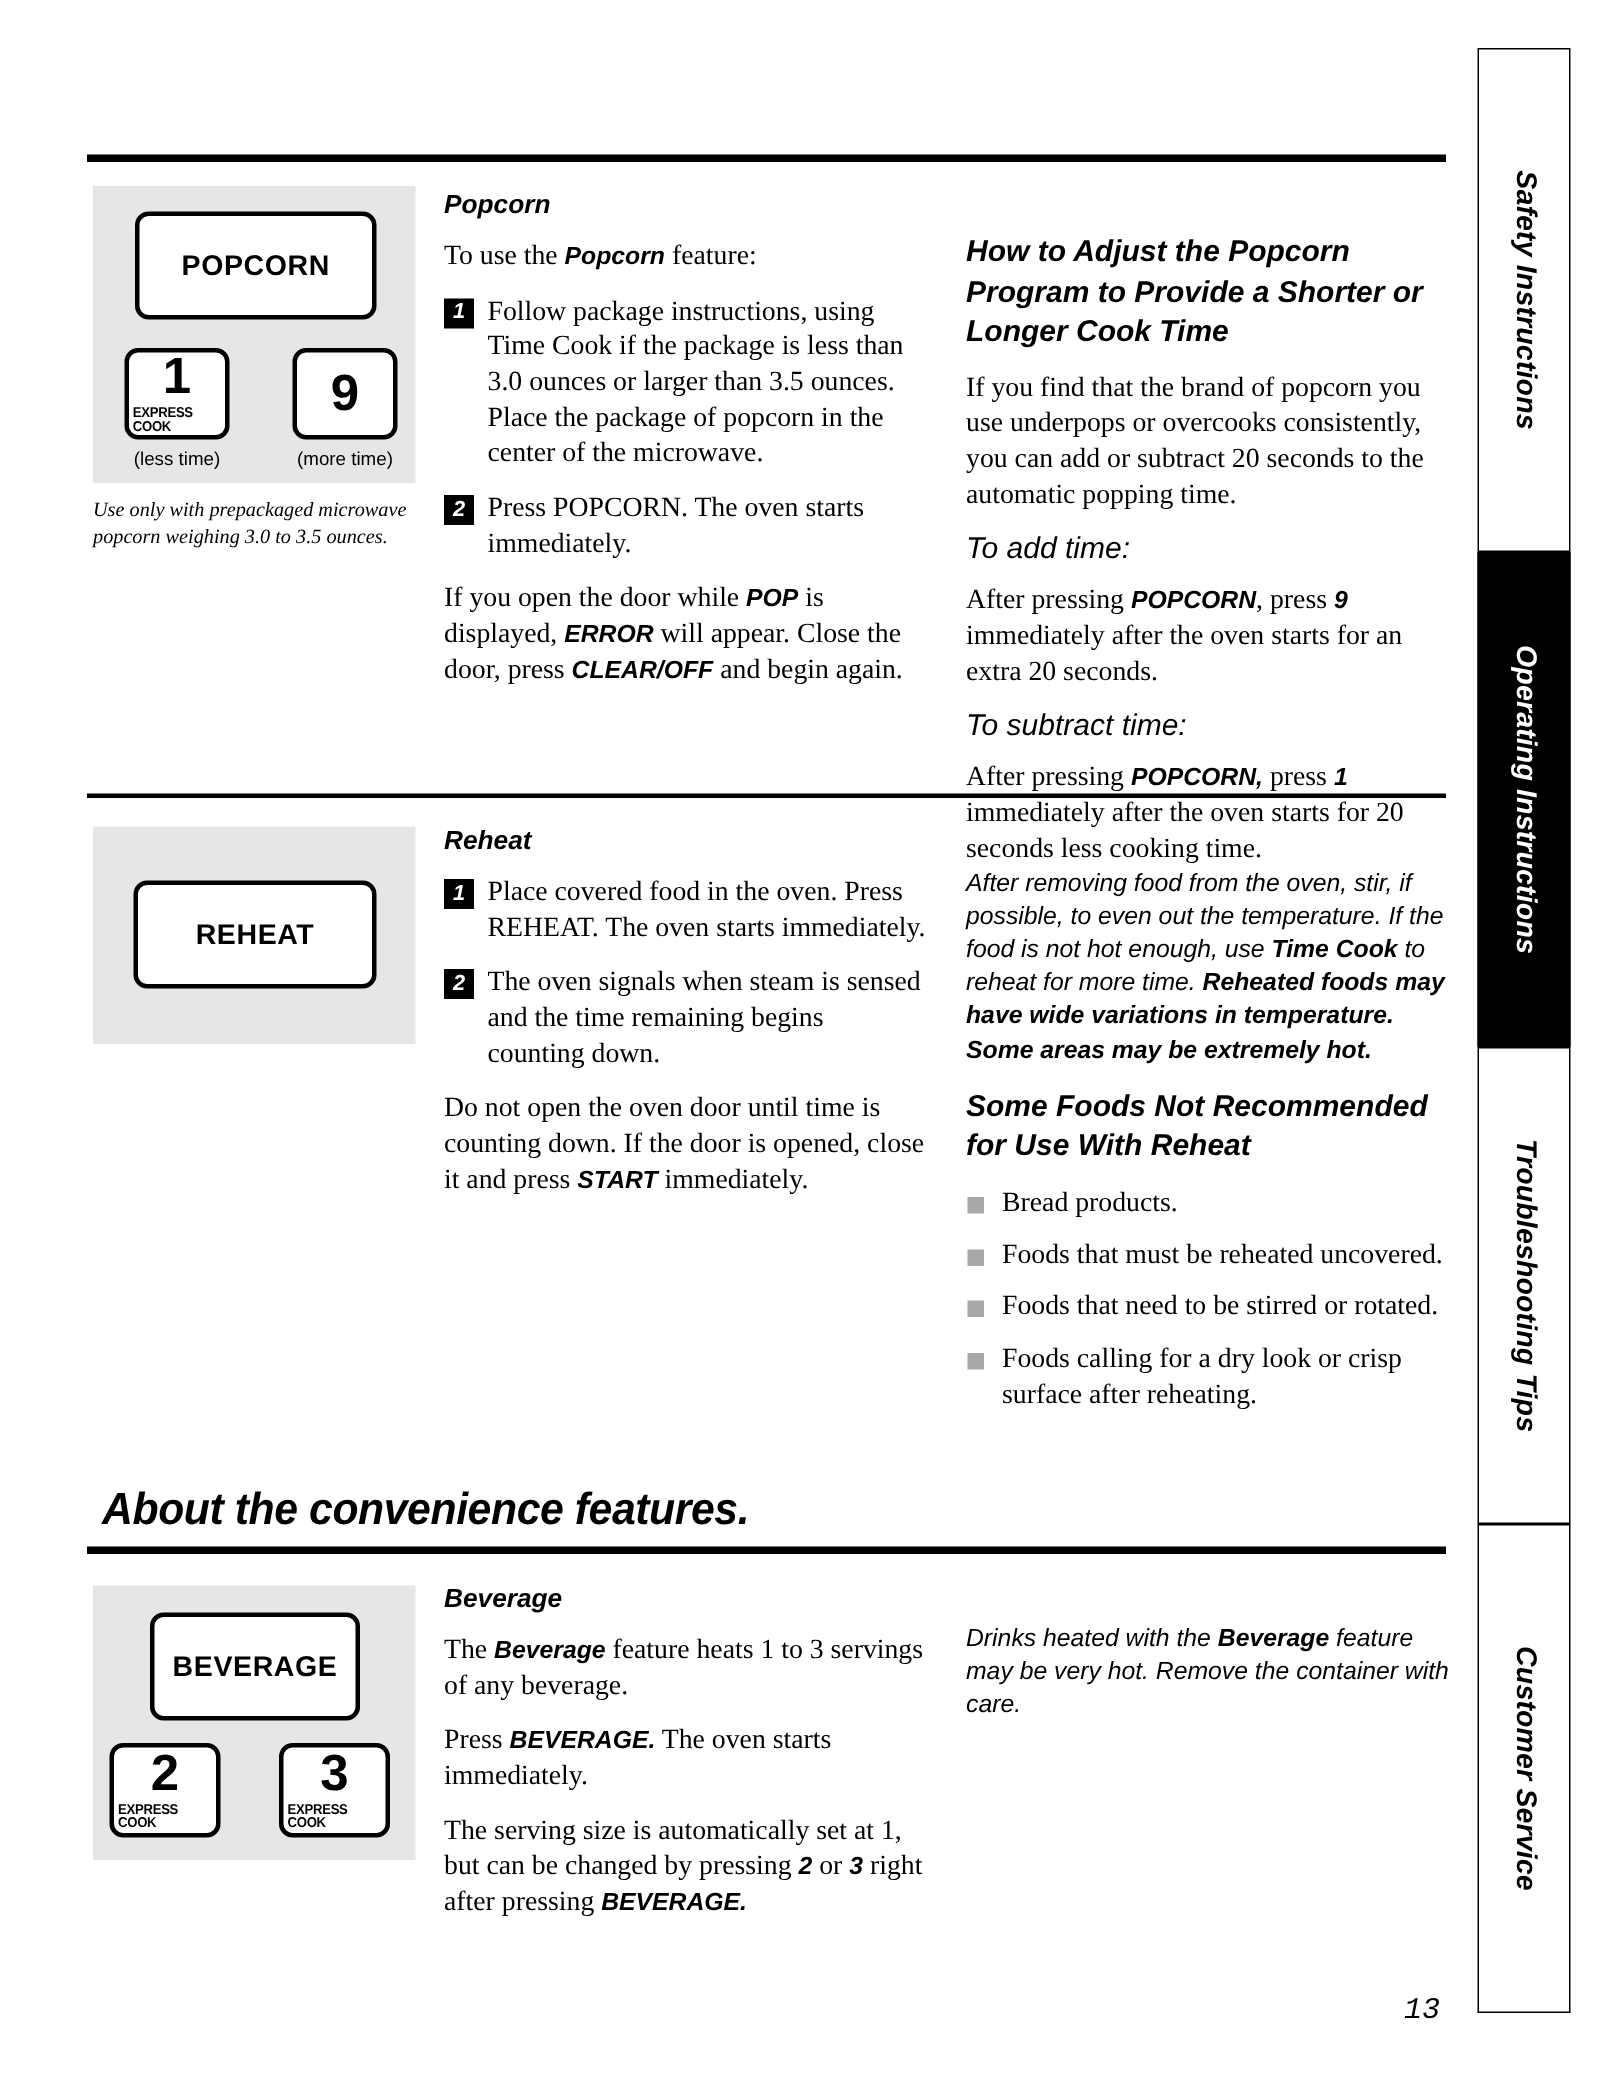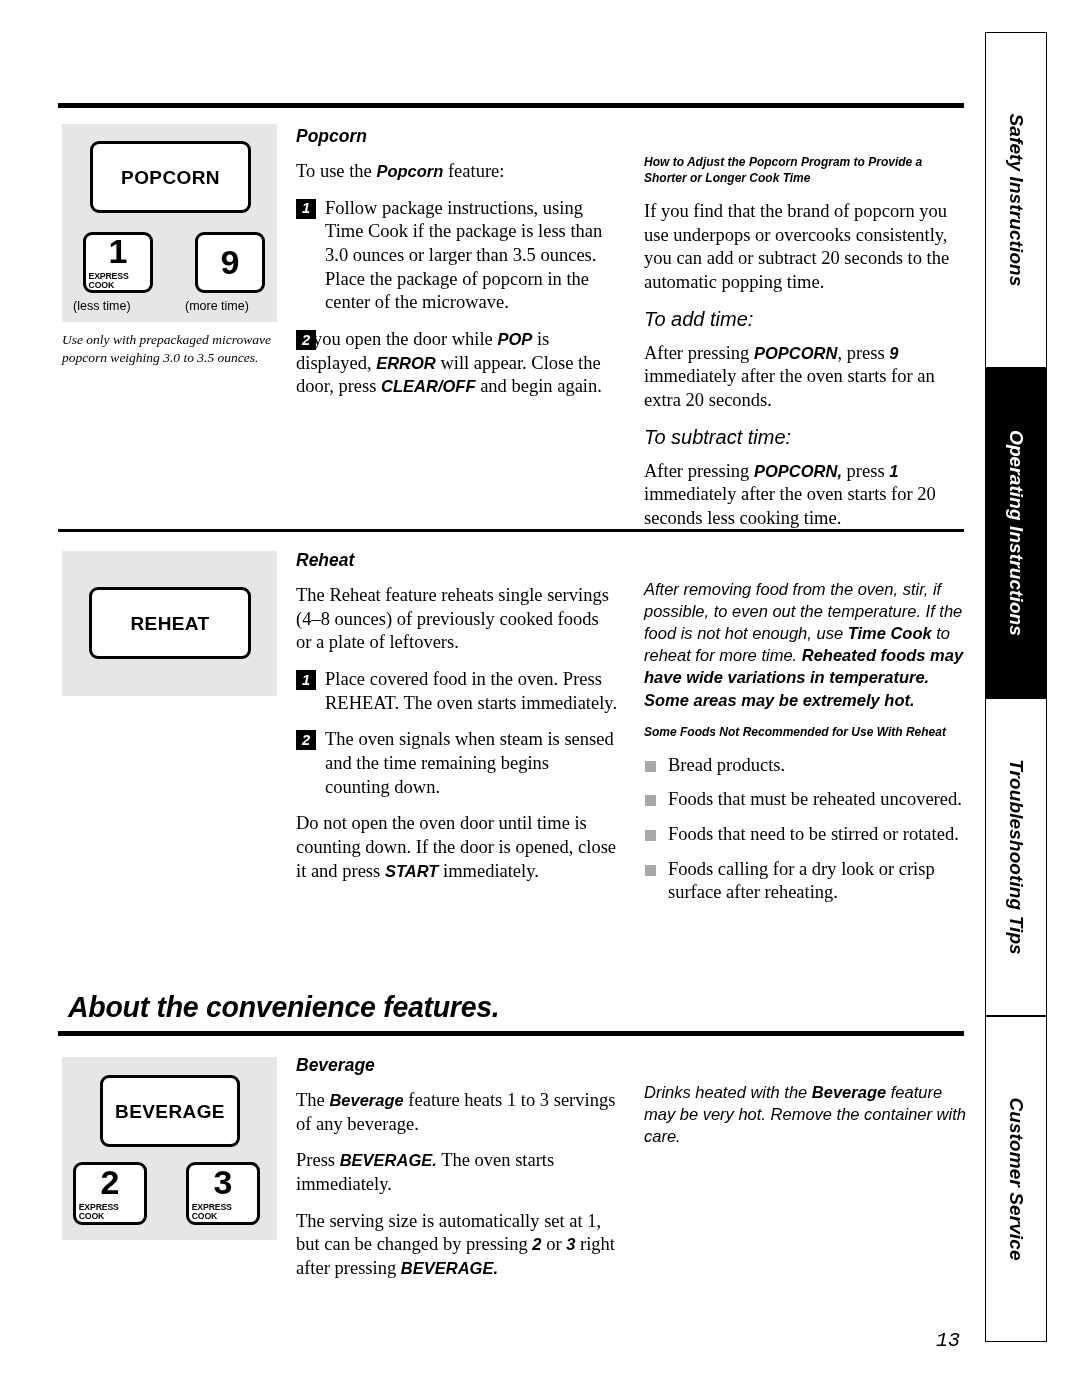--- a/index.html
+++ b/index.html
@@ -109,21 +109,21 @@
     font-weight: bold;
     letter-spacing: -0.2px;
     line-height: 1;
     margin-top: 3px;
     transform: scaleX(0.92);
   }
   .btn-caption {
     position: absolute;
     font-family: "Liberation Sans", sans-serif;
     font-size: 12.5px;
-    text-align: left;
+    text-align: center;
     color: #000;
   }
   .panel-note {
     position: absolute;
     font-family: Liberation Serif, serif;
     font-style: italic;
     font-size: 13.5px;
     line-height: 1.33;
     color: #000;
   }
@@ -181,21 +181,21 @@
     font-family: "Liberation Sans", sans-serif;
     font-style: italic;
     font-size: 16.5px;
     line-height: 1.34;
     margin-bottom: 14px;
   }
   .h-bold-it {
     font-family: "Liberation Sans", sans-serif;
     font-style: italic;
     font-weight: bold;
-    font-size: 12px;
+    font-size: 20px;
     line-height: 1.33;
     margin-bottom: 13px;
   }
   .h-it {
     font-family: "Liberation Sans", sans-serif;
     font-style: italic;
     font-size: 20px;
     margin-bottom: 11px;
   }
 
@@ -280,20 +280,21 @@
 
     <div class="col" style="left:296px;top:126px;width:322px;">
       <div class="h-sub">Popcorn</div>
       <div class="p"><span>To use the </span><span class="sb">Popcorn</span><span> feature:</span></div>
       <div class="step">
         <span class="step-num">1</span>
         <span class="rich"><span>Follow package instructions, using </span><span class="sb">Time Cook</span><span> if the package is less than 3.0 ounces or larger than 3.5 ounces. Place the package of popcorn in the center of the microwave.</span></span>
       </div>
       <div class="step">
         <span class="step-num">2</span>
+        <span class="rich"><span>Press </span><span class="sb">POPCORN.</span><span> The oven starts immediately.</span></span>
       </div>
       <div class="p rich"><span>If you open the door while </span><span class="sb">POP</span><span> is displayed, </span><span class="sb">ERROR</span><span> will appear. Close the door, press </span><span class="sb">CLEAR/OFF</span><span> and begin again.</span></div>
     </div>
 
     <div class="col" style="left:644px;top:155px;width:322px;">
       <div class="h-bold-it">How to Adjust the Popcorn Program to Provide a Shorter or Longer Cook Time</div>
       <div class="p">If you find that the brand of popcorn you use underpops or overcooks consistently, you can add or subtract 20 seconds to the automatic popping time.</div>
       <div class="h-it">To add time:</div>
       <div class="p rich"><span>After pressing </span><span class="sb">POPCORN</span><span>, press </span><span class="sb">9</span><span> immediately after the oven starts for an extra 20 seconds.</span></div>
       <div class="h-it">To subtract time:</div>
@@ -303,21 +304,20 @@
     <div class="rule-thin" style="top:529px;"></div>
 
     <div class="panel" style="left:62px;top:551px;width:215px;height:145px;">
       <div class="btn" style="left:27px;top:36px;width:162px;height:72px;">
         <span class="btn-name">REHEAT</span>
       </div>
     </div>
 
     <div class="col" style="left:296px;top:550px;width:322px;">
       <div class="h-sub">Reheat</div>
-      <div class="p">The Reheat  feature reheats single servings (4–8 ounces) of previously cooked foods or a plate of leftovers.</div>
       <div class="step">
         <span class="step-num">1</span>
         <span class="rich"><span>Place covered food in the oven. Press </span><span class="sb">REHEAT.</span><span> The oven starts immediately.</span></span>
       </div>
       <div class="step">
         <span class="step-num">2</span>
         <span class="rich"><span>The oven signals when steam is sensed and the time remaining begins counting down.</span></span>
       </div>
       <div class="p rich"><span>Do not open the oven door until time is counting down. If the door is opened, close it and press </span><span class="sb">START</span><span> immediately.</span></div>
     </div>

